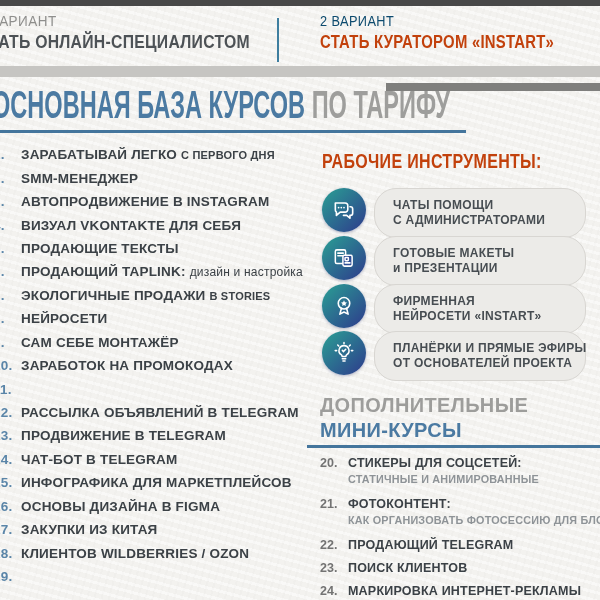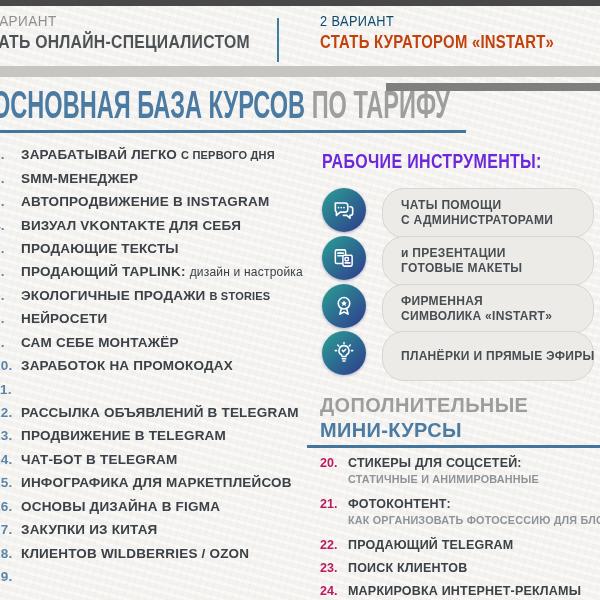--- a/index.html
+++ b/index.html
@@ -39,42 +39,42 @@
 
   
   .course-list{left:0;top:143px;width:322px;}
   .course-item{position:relative;height:23.45px;display:flex;align-items:center;}
   .course-num{position:absolute;left:-7px;color:#5a85a8;font-size:13.5px;font-weight:700;letter-spacing:.3px;}
   .course-text{margin-left:21px;color:#3b4146;font-size:13.5px;font-weight:700;letter-spacing:.2px;white-space:nowrap;}
   .course-small{font-size:11px;font-weight:700;letter-spacing:.2px;margin-left:4px;}
   .course-small.lower{font-size:12px;font-weight:400;text-transform:none;}
 
   
-  .tools-title{left:322px;top:150px;font-size:20px;font-weight:700;color:#6d28d9;letter-spacing:.4px;}
+  .tools-title{left:322px;top:150px;font-size:20px;font-weight:700;color:#c2410c;letter-spacing:.4px;}
   .tools-title .cond{transform:scaleX(.8);}
   .tool-row{position:absolute;left:322px;width:268px;height:44px;}
   .tool-icon{position:absolute;left:0;top:0;width:44px;height:44px;border-radius:50%;
     background:linear-gradient(135deg,#2aa094 0%,#2e3a8c 100%);
     display:flex;align-items:center;justify-content:center;
     box-shadow:0 1px 3px rgba(40,50,110,.35);}
-  .tool-pill{position:absolute;left:60px;top:0;width:212px;height:50px;border-radius:22px;
+  .tool-pill{position:absolute;left:52px;top:0;width:212px;height:50px;border-radius:22px;
     background:#ecebe8;border:1px solid #d8d6d2;box-sizing:border-box;
     display:flex;flex-direction:column;justify-content:center;padding-left:18px;}
   .tool-line{color:#474d52;font-size:12px;font-weight:700;letter-spacing:.3px;line-height:15px;white-space:nowrap;}
 
   
   .mini-title{left:320px;top:394px;font-size:21px;font-weight:700;line-height:1.08;}
   .mini-title .cond{transform:scaleX(.95);letter-spacing:.4px;}
   .mini-gray{color:#9d9d9b;display:block;}
   .mini-blue{color:#4b7aa2;display:block;margin-top:2px;}
   .mini-line{left:307px;top:445px;width:293px;height:3px;background:#44759c;}
   .mini-list{left:320px;top:456px;width:285px;}
   .mini-item{position:relative;margin-bottom:9px;}
   .mini-item.has-sub{margin-bottom:12px;}
-  .mini-num{position:absolute;left:0;top:0;color:#be185d;font-size:12.5px;font-weight:700;}
+  .mini-num{position:absolute;left:0;top:0;color:#737373;font-size:12.5px;font-weight:700;}
   .mini-main{margin-left:28px;color:#3b4146;font-size:12.5px;font-weight:700;letter-spacing:.2px;white-space:nowrap;}
   .mini-sub{margin-left:28px;margin-top:3px;color:#8e9397;font-size:10.8px;font-weight:600;letter-spacing:.2px;white-space:nowrap;}
 </style>
 </head>
 <body>
 
 <div class="abs top-strip"></div>
 <div class="abs gray-band"></div>
 <div class="abs decor-bar"></div>
 
@@ -195,48 +195,49 @@
       <div class="tool-icon">
         <svg width="26" height="26" viewBox="0 0 24 24" fill="none" stroke="#fff" stroke-width="1.4" stroke-linecap="round" stroke-linejoin="round">
           <rect x="4" y="4.5" width="9.5" height="12.5" rx="1.4"></rect>
           <path d="M6.3 7.5h5M6.3 10h5"></path>
           <rect x="11" y="9.5" width="8.5" height="10" rx="1.4" fill="#2f4f96"></rect>
           <rect x="13" y="11.5" width="3" height="3" rx="0.6"></rect>
           <path d="M13 16.5h4.5"></path>
         </svg>
       </div>
       <div class="tool-pill">
+        <div class="tool-line">ГОТОВЫЕ МАКЕТЫ</div>
         <div class="tool-line">и ПРЕЗЕНТАЦИИ</div>
-        <div class="tool-line">ГОТОВЫЕ МАКЕТЫ</div>
       </div>
     </div>
     <div class="tool-row abs" style="top: 284px;">
       <div class="tool-icon">
         <svg width="26" height="26" viewBox="0 0 24 24" fill="none" stroke="#fff" stroke-width="1.5" stroke-linecap="round" stroke-linejoin="round">
           <circle cx="12" cy="9.5" r="5.3"></circle>
           <path d="M12 6.8l.85 1.7 1.9.28-1.38 1.33.33 1.9L12 11.1l-1.7.9.33-1.9-1.38-1.33 1.9-.28z" fill="#fff" stroke="none"></path>
           <path d="M9.6 14.2L8.2 19.5l3.8-1.9 3.8 1.9-1.4-5.3"></path>
         </svg>
       </div>
       <div class="tool-pill">
         <div class="tool-line">ФИРМЕННАЯ</div>
-        <div class="tool-line">СИМВОЛИКА «INSTART»</div>
+        <div class="tool-line">НЕЙРОСЕТИ «INSTART»</div>
       </div>
     </div>
     <div class="tool-row abs" style="top: 331px;">
       <div class="tool-icon">
         <svg width="26" height="26" viewBox="0 0 24 24" fill="none" stroke="#fff" stroke-width="1.4" stroke-linecap="round" stroke-linejoin="round">
           <path d="M12 5.2a4.6 4.6 0 0 1 2.6 8.4c-.5.37-.85 1-.85 1.6h-3.5c0-.6-.35-1.23-.85-1.6A4.6 4.6 0 0 1 12 5.2z"></path>
           <path d="M10.4 17.3h3.2M11 19.3h2"></path>
           <path d="M10.5 9.6l1.1 1.1 2-2.1"></path>
           <path d="M12 2.2v1.2M6.2 4.6l.9.9M17.8 4.6l-.9.9M3.9 9.8h1.3M18.8 9.8h1.3"></path>
         </svg>
       </div>
       <div class="tool-pill">
         <div class="tool-line">ПЛАНЁРКИ И ПРЯМЫЕ ЭФИРЫ</div>
+        <div class="tool-line">ОТ ОСНОВАТЕЛЕЙ ПРОЕКТА</div>
       </div>
     </div>
   </div>
 
 <div class="abs mini-title">
   <span class="cond mini-gray">ДОПОЛНИТЕЛЬНЫЕ</span>
   <span class="cond mini-blue">МИНИ-КУРСЫ</span>
 </div>
 <div class="abs mini-line"></div>
 <div class="abs mini-list">

